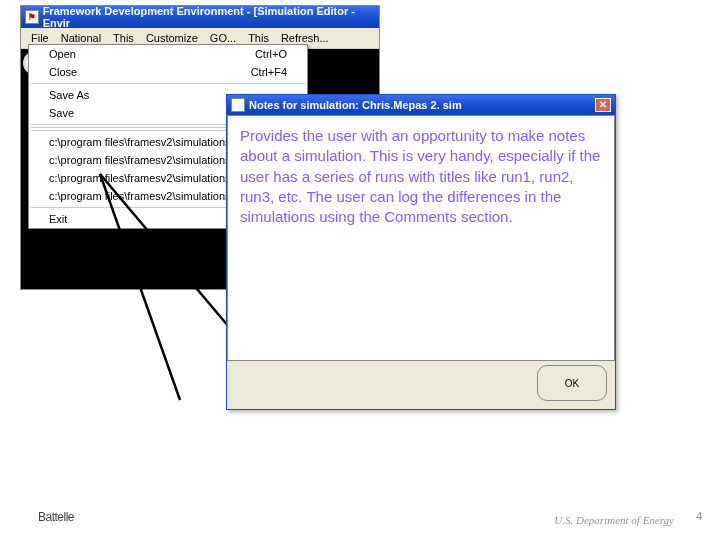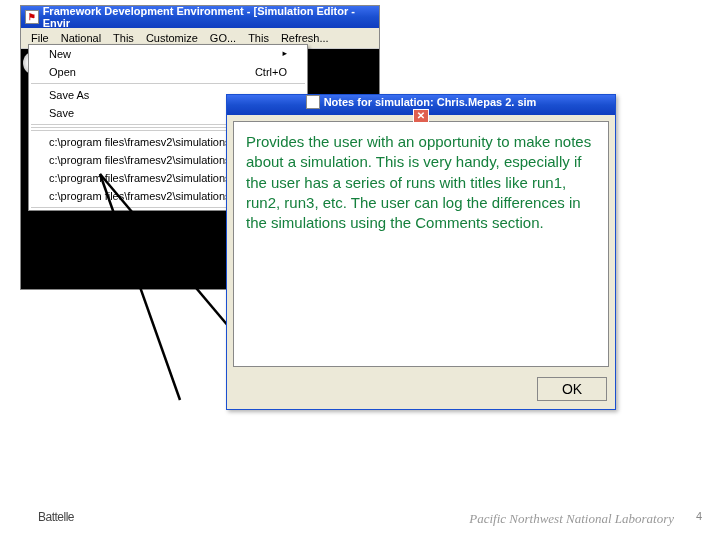--- a/index.html
+++ b/index.html
@@ -20,27 +20,27 @@
   .file-menu .item { display: flex; justify-content: space-between; padding: 3px 20px 3px 20px; cursor: default; }
   .file-menu .item.arrow::after { content: "▸"; font-size: 9px; color: #000; }
   .file-menu .sep { height: 1px; background: #ccc; margin: 2px 2px; }
   .file-menu .shortcut { color: #000; }
 
   
   .anno-lines { position: absolute; top: 0; left: 0; width: 720px; height: 540px; pointer-events: none; }
 
   
   .notes-dialog { position: absolute; top: 94px; left: 226px; width: 390px; background: #ece9d8; border: 1px solid #1a4fd0; box-shadow: 2px 2px 4px rgba(0,0,0,0.3); }
-  .notes-titlebar { background: linear-gradient(to bottom, #3a6ef0, #1a4fd0 50%, #0f3dbf); color: #fff; height: 20px; display: flex; align-items: center; justify-content: space-between; padding: 0 4px; font-size: 11px; font-weight: bold; flex-direction: column; }
+  .notes-titlebar { background: linear-gradient(to bottom, #3a6ef0, #1a4fd0 50%, #0f3dbf); color: #fff; height: 20px; display: flex; align-items: center; justify-content: space-between; padding: 0 4px; font-size: 11px; font-weight: bold; }
   .notes-titlebar .left { display: flex; align-items: center; gap: 4px; }
   .notes-titlebar .notes-icon { width: 14px; height: 14px; background: #fff; border: 1px solid #888; }
   .close-btn { width: 16px; height: 14px; background: #e06050; border: 1px solid #fff; color: #fff; font-size: 10px; line-height: 12px; text-align: center; cursor: default; font-family: Arial; }
-  .notes-body { background: #fff; margin: 6px; padding: 10px 12px; border: 1px solid #888; height: 246px; font-family: Arial, sans-serif; font-size: 15px; line-height: 1.35; color: #15803d; overflow: hidden; }
+  .notes-body { background: #fff; padding: 10px 12px; border: 1px solid #888; height: 246px; font-family: Arial, sans-serif; font-size: 15px; line-height: 1.35; color: #8b5cf6; overflow: hidden; }
   .notes-footer { display: flex; justify-content: flex-end; padding: 4px 8px 8px; }
-  .ok-btn { width: 70px; height: 24px; font-size: 14px; background: #ece9d8; border: 1px solid #888; border-radius: 0; cursor: default; }
+  .ok-btn { width: 70px; height: 36px; font-size: 10px; background: #ece9d8; border: 1px solid #888; border-radius: 10px; cursor: default; }
 
   
   .brand-left { position: absolute; bottom: 16px; left: 38px; font-family: Arial, sans-serif; font-size: 12px; color: #444; letter-spacing: -0.5px; }
   .brand-right { position: absolute; bottom: 14px; right: 46px; text-align: right; font-family: "Times New Roman", serif; font-style: italic; color: #999; line-height: 1.1; }
   .brand-right .line1 { font-size: 13px; }
   .brand-right .line2 { font-size: 11px; }
   .slide-num { position: absolute; bottom: 18px; right: 18px; font-size: 11px; color: #888; font-family: Arial, sans-serif; }
 </style>
 </head>
 <body>
@@ -60,27 +60,27 @@
     <span>Refresh...</span>
   </div>
   <div class="app-body">
     <div class="app-sidebar">
       <div class="app-sidebar-icon"></div>
     </div>
   </div>
 </div>
 
 <div class="file-menu">
-  <div class="item arrow">
-      <span>New</span>
-      <span class="shortcut"></span>
-    </div>
   <div class="item">
       <span>Open</span>
       <span class="shortcut">Ctrl+O</span>
+    </div>
+  <div class="item">
+      <span>Close</span>
+      <span class="shortcut">Ctrl+F4</span>
     </div>
   <div class="sep"></div>
   <div class="item">
       <span>Save As</span>
     </div>
   <div class="item">
       <span>Save</span>
       <span class="shortcut">Ctrl+S</span>
     </div>
   <div class="sep"></div>
@@ -92,20 +92,23 @@
   <div class="item">
       <span>c:\program files\framesv2\simulations\csms</span>
     </div>
   <div class="item">
       <span>c:\program files\framesv2\simulations\csms</span>
     </div>
   <div class="item">
       <span>c:\program files\framesv2\simulations\csms</span>
     </div>
   <div class="sep"></div>
+  <div class="item">
+      <span>Exit</span>
+    </div>
 </div>
 
 <svg class="anno-lines">
   <line x1="100" y1="174" x2="240" y2="340" stroke="#000" stroke-width="2.5"></line>
   <line x1="100" y1="174" x2="180" y2="400" stroke="#000" stroke-width="2.5"></line>
 </svg>
 
 <div class="notes-dialog">
   <div class="notes-titlebar">
     <div class="left">
@@ -115,15 +118,15 @@
     <div class="close-btn">✕</div>
   </div>
   <div class="notes-body">Provides the user with an opportunity to make notes about a simulation. This is very handy, especially if the user has a series of runs with titles like run1, run2, run3, etc.  The user can log the differences in the simulations using the Comments section.</div>
   <div class="notes-footer">
     <button class="ok-btn">OK</button>
   </div>
 </div>
 
 <div class="brand-left">Battelle</div>
 <div class="brand-right">
-  <div class="line1">Pacific Northwest National Laboratory</div>
+  <div class="line2">U.S. Department of Energy</div>
 </div>
 <div class="slide-num">4</div>
 
 </body></html>

